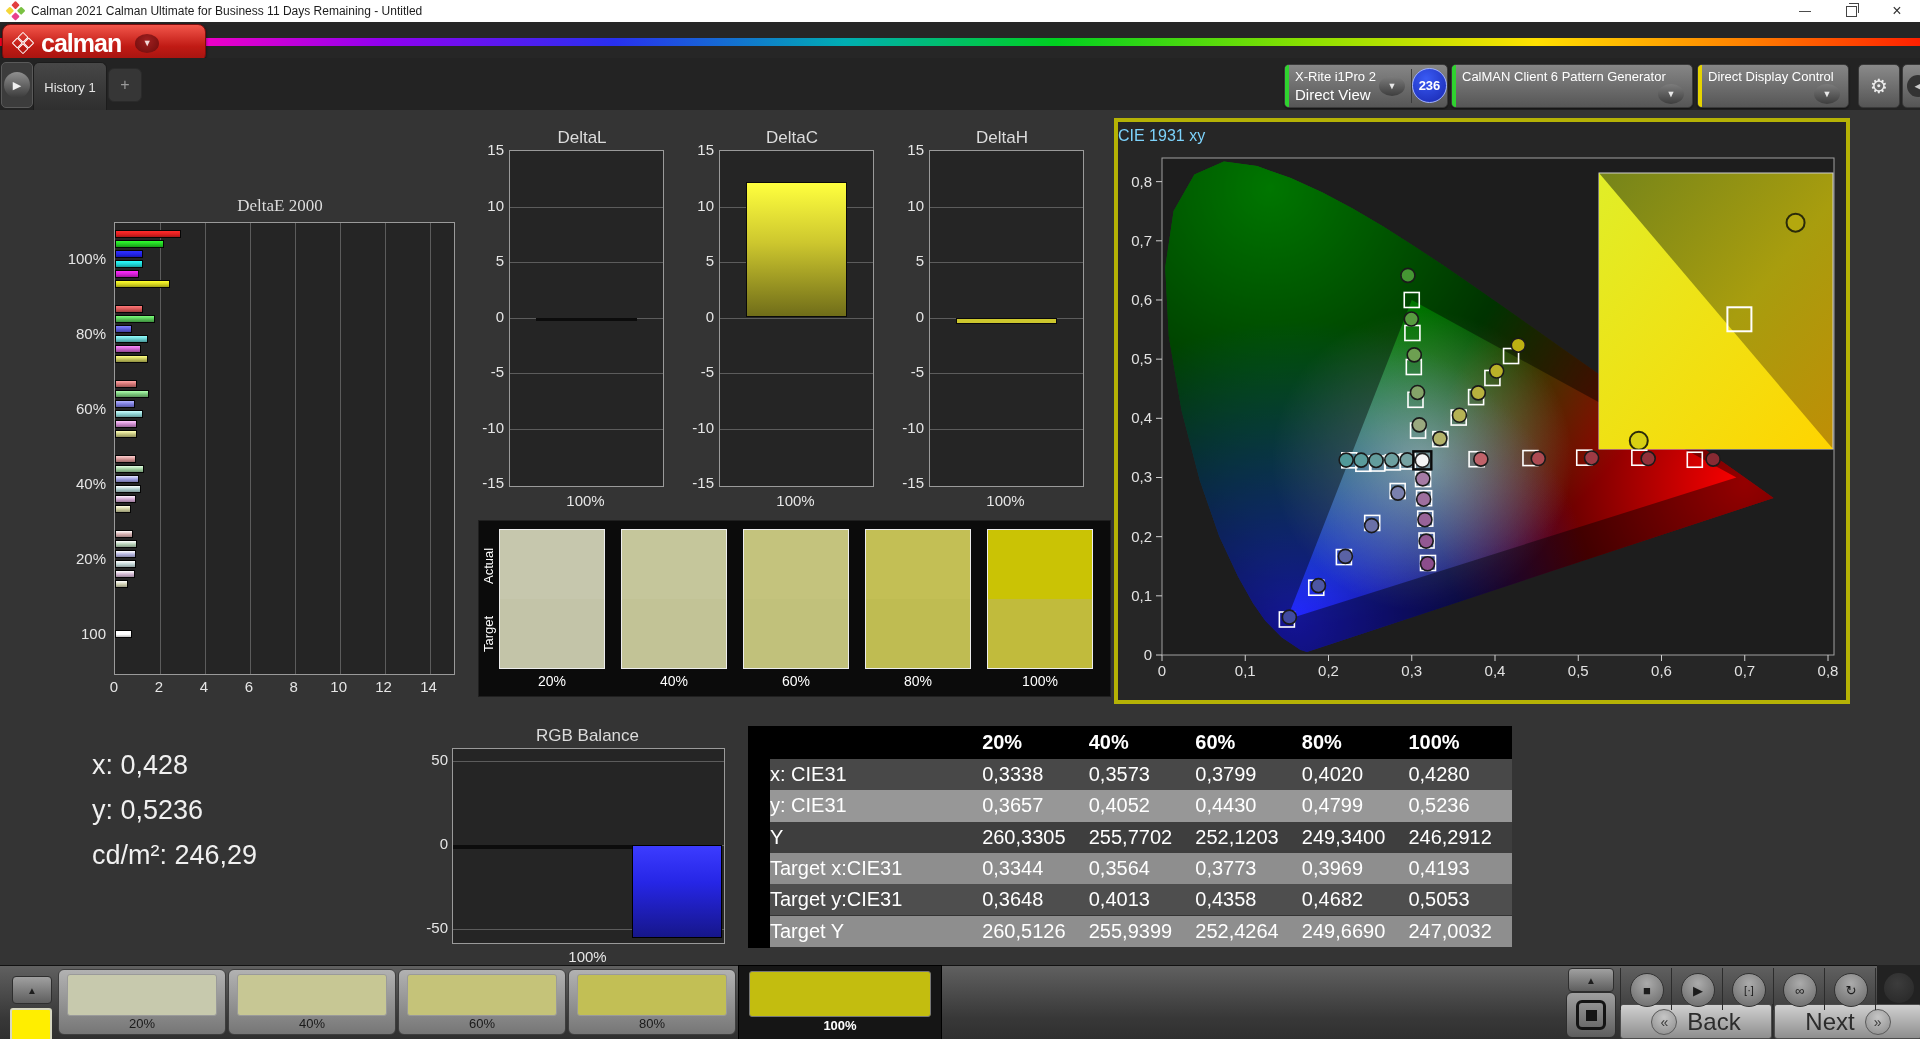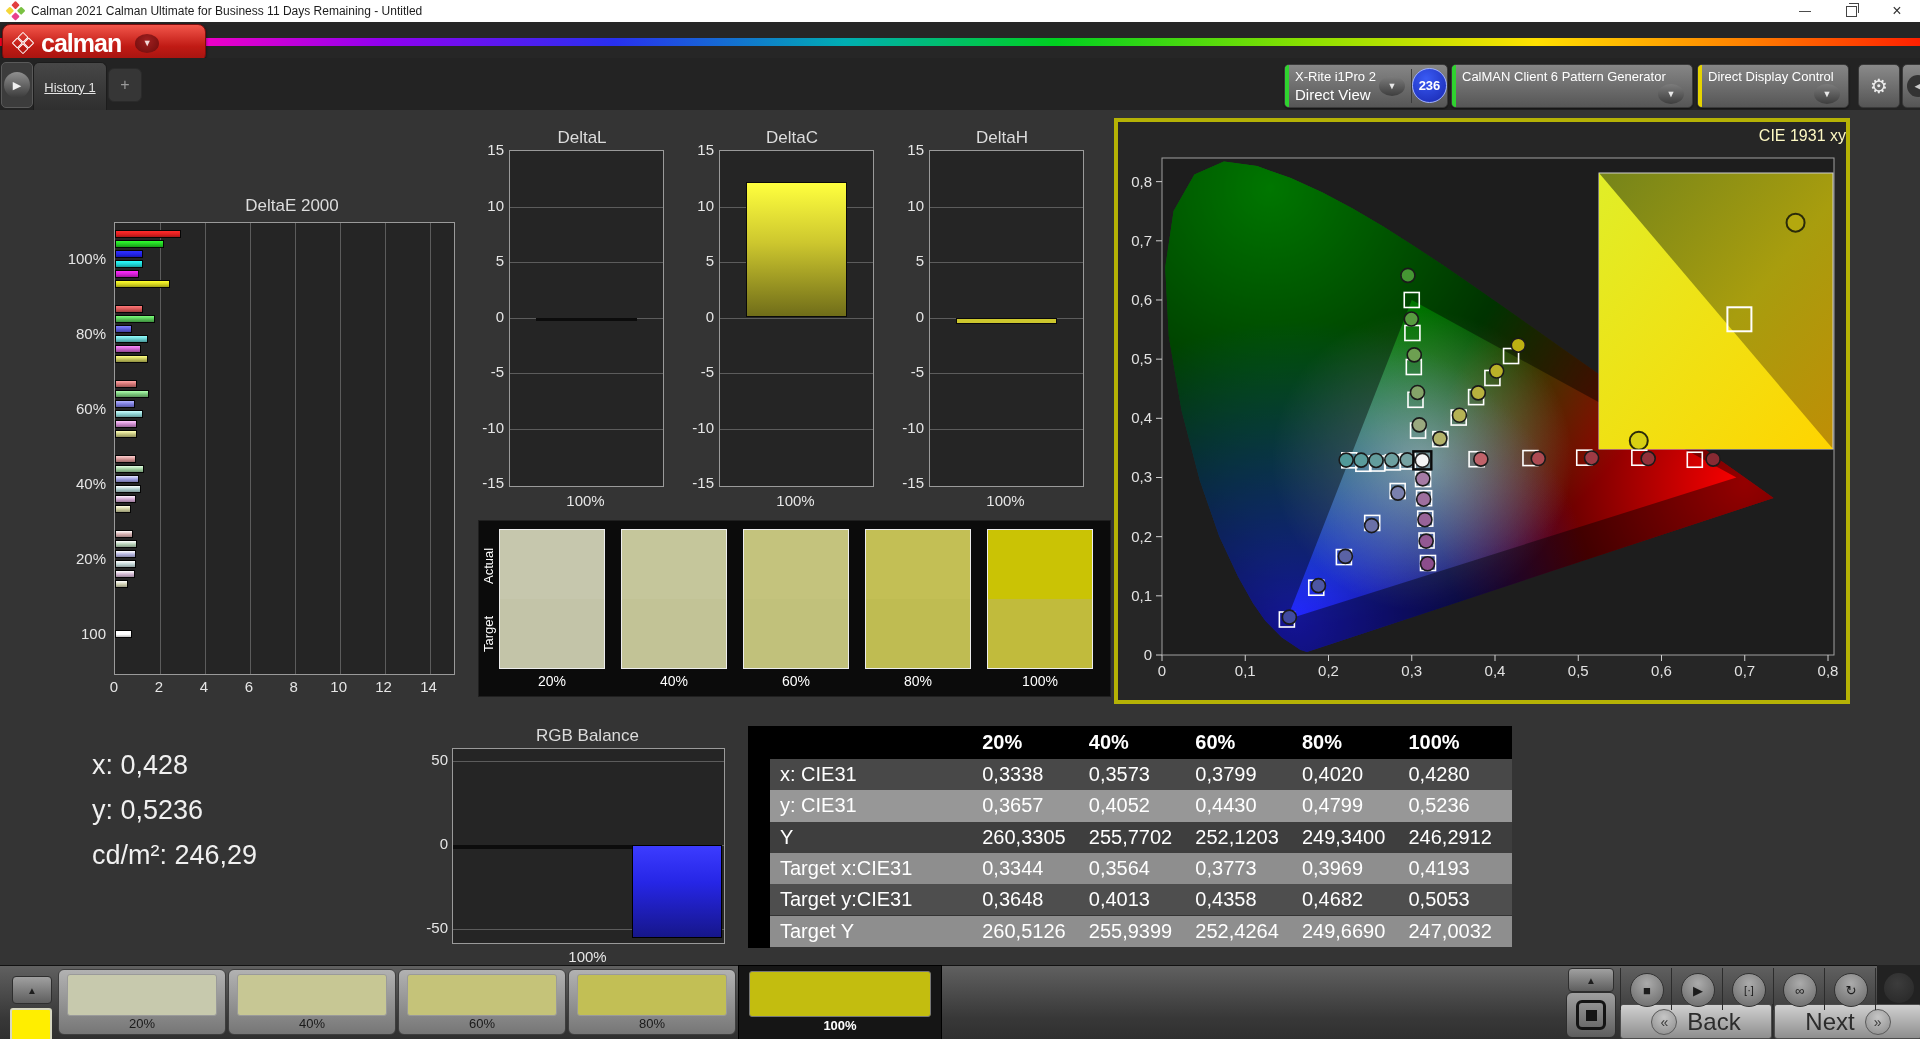--- a/index.html
+++ b/index.html
@@ -23,21 +23,21 @@
   .calman-btn{left:2px;top:24px;width:202px;height:36px;border-radius:8px;background:linear-gradient(#f2564a,#c01a14 60%,#a31410);border:1px solid #7d0d0d;display:flex;align-items:center;box-shadow:0 1px 3px rgba(0,0,0,.6);cursor:pointer;}
   .calman-diamond{width:16px;height:16px;margin-left:12px;transform:rotate(45deg);display:grid;grid-template-columns:6px 6px;grid-template-rows:6px 6px;gap:2px;}
   .calman-diamond span{width:6px;height:6px;border:1.6px solid #fff;border-radius:1px;}
   .calman-text{color:#fff;font-size:25px;font-weight:bold;letter-spacing:-1px;margin-left:10px;}
   .calman-chev{margin-left:14px;width:24px;height:19px;border-radius:50%;background:radial-gradient(circle at 50% 35%,#a02020,#6e0b0b);display:flex;align-items:center;justify-content:center;color:#f3dada;font-size:9px;}
 
   
   .tabrow{left:0;top:58px;width:1920px;height:52px;background:#232323;border-bottom:1px solid #191919;}
   .expander{left:1px;top:62px;width:30px;height:44px;background:#3c3c3c;border:1px solid #5a5a5a;border-radius:5px;display:flex;align-items:center;justify-content:center;cursor:pointer;}
   .expander .circ{width:26px;height:26px;border-radius:50%;background:linear-gradient(#909090,#3a3a3a);display:flex;align-items:center;justify-content:center;color:#f0f0f0;font-size:11px;}
-  .tab-history{left:33px;top:62px;width:72px;height:48px;background:linear-gradient(#474747,#2e2e2e);border:1px solid #1c1c1c;border-bottom:none;border-radius:6px 6px 0 0;display:flex;align-items:center;justify-content:center;font-size:13px;color:#e4e4e4;cursor:pointer;text-decoration:underline;}
+  .tab-history{left:33px;top:62px;width:72px;height:48px;background:linear-gradient(#474747,#2e2e2e);border:1px solid #1c1c1c;border-bottom:none;border-radius:6px 6px 0 0;display:flex;align-items:center;justify-content:center;font-size:13px;color:#e4e4e4;cursor:pointer;}
   .tab-add{left:108px;top:68px;width:32px;height:32px;background:#363636;border:1px solid #2a2a2a;border-radius:6px;display:flex;align-items:center;justify-content:center;color:#9a9a9a;font-size:16px;cursor:pointer;}
   .ctrlbox{top:64px;height:42px;border-radius:5px;background:linear-gradient(#868686,#565656);border:1px solid #3a3a3a;box-shadow:0 1px 2px rgba(0,0,0,.5);cursor:pointer;overflow:hidden;}
   .accent{position:absolute;left:0;top:0;width:4px;height:100%;}
   .ctrl-line1{position:absolute;left:10px;top:4px;font-size:13px;color:#fff;white-space:nowrap;}
   .ctrl-line2{position:absolute;left:10px;top:21px;font-size:15px;color:#fff;white-space:nowrap;}
   .chev{position:absolute;width:26px;height:20px;border-radius:50%;background:linear-gradient(#7c7c7c,#3e3e3e);display:flex;align-items:center;justify-content:center;color:#e8e8e8;font-size:9px;}
   .badge{position:absolute;width:33px;height:33px;border-radius:50%;background:radial-gradient(circle at 40% 30%,#3a5bf5,#1726ae);border:1px solid #9fb0ff;color:#fff;font-size:13px;font-weight:bold;display:flex;align-items:center;justify-content:center;}
   .vdiv{position:absolute;top:4px;bottom:4px;width:1px;background:#3c3c3c;}
   .gearbtn{left:1858px;top:64px;width:40px;height:42px;border-radius:5px;background:linear-gradient(#8a8a8a,#555);border:1px solid #3a3a3a;display:flex;align-items:center;justify-content:center;font-size:20px;color:#ededed;cursor:pointer;}
   .edgebtn{left:1902px;top:64px;width:18px;height:42px;border-radius:5px 0 0 5px;background:linear-gradient(#8a8a8a,#555);border:1px solid #3a3a3a;overflow:hidden;cursor:pointer;}
@@ -59,32 +59,32 @@
 
   
   .strip{left:478px;top:520px;width:631px;height:175px;background:#0b0b0b;border:1px solid #1f1f1f;}
   .vertlabel{position:absolute;color:#fff;font-size:13px;writing-mode:vertical-rl;transform:rotate(180deg);text-align:center;}
   .sw-cell{position:absolute;top:8px;width:106px;height:140px;border:1px solid #ededed;box-sizing:border-box;}
   .sw-half{position:absolute;left:0;width:100%;height:50%;}
   .sw-lab{position:absolute;top:152px;width:106px;text-align:center;font-size:14px;color:#fff;}
 
   
   .cie-panel{left:1114px;top:118px;width:736px;height:586px;box-sizing:border-box;border:4px solid #b5b205;background:#262626;}
-  .cie-title{position:absolute;left:0;right:0;top:5px;text-align:right;font-size:16px;color:#fef9c3;}
+  .cie-title{position:absolute;left:0;right:0;top:5px;text-align:left;font-size:16px;color:#7dd3fc;}
 
   
   .reading{left:92px;top:736px;width:360px;}
   .reading h2{margin:0;font-size:34px;font-weight:300;color:#f2f2f2;}
   .read-line{font-size:27px;color:#f0f0f0;margin-top:14px;font-weight:300;}
 
   
   .dtable{left:748px;top:726px;width:764px;height:222px;font-size:20px;}
   .dt-strip{position:absolute;left:0;top:0;width:22px;height:100%;background:#000;}
   .dt-row{position:absolute;left:22px;right:0;display:flex;align-items:center;color:#fff;}
-  .dt-label{width:212px;padding-left:10px;box-sizing:border-box;white-space:nowrap;}
+  .dt-label{width:212px;box-sizing:border-box;white-space:nowrap;}
   .dt-cell{width:105px;padding-left:3px;white-space:nowrap;}
 
   
   .bottombar{left:0;top:965px;width:1920px;height:74px;background:linear-gradient(#606060,#383838 70%,#2f2f2f);border-top:1px solid #121212;}
   .smallbtn{position:absolute;border-radius:4px;background:linear-gradient(#a0a0a0,#5e5e5e);border:1px solid #2e2e2e;display:flex;align-items:center;justify-content:center;color:#1e1e1e;font-size:10px;cursor:pointer;}
   .cur-swatch{position:absolute;left:10px;top:1008px;width:38px;height:30px;background:#ffee00;border:2px solid #d8d8c0;border-radius:3px;cursor:pointer;}
   .bb-btn{position:absolute;top:969px;width:166px;height:64px;border-radius:6px;background:linear-gradient(#b2b2b2,#767676);border:1px solid #3e3e3e;cursor:pointer;}
   .bb-btn .sw{position:absolute;left:8px;top:4px;width:148px;height:40px;border:1px solid #9a9a9a;border-radius:3px;}
   .bb-btn .lb{position:absolute;left:0;right:0;top:46px;text-align:center;font-size:13px;color:#1a1a1a;}
   .bb-btn.sel{top:965px;height:74px;width:202px;background:#151515;border:1px solid #000;border-radius:0;}
@@ -162,21 +162,21 @@
   <div class="abs gearbtn">
       <span>⚙</span>
     </div>
   <div class="abs edgebtn">
     <div class="circ">◀</div>
   </div>
 
   <div class="abs main-bg"></div>
 
   <div class="abs" id="de-chart" style="left:58px;top:196px;width:400px;height:510px;">
-    <div class="chart-title" style="left:64px;width:340px;top:0;">DeltaE 2000</div>
+    <div class="chart-title" style="left:52px;width:340px;top:0;font-family:Liberation Serif, serif;">DeltaE 2000</div>
     <div class="plot" id="de-plot" style="left:56px;top:26px;width:339px;height:451px;">
         <div class="gridv" style="left: 44.9333px;"></div>
         <div class="gridv" style="left: 89.8667px;"></div>
         <div class="gridv" style="left: 134.8px;"></div>
         <div class="gridv" style="left: 179.733px;"></div>
         <div class="gridv" style="left: 224.667px;"></div>
         <div class="gridv" style="left: 269.6px;"></div>
         <div class="gridv" style="left: 314.533px;"></div>
         <div class="debar" style="left: 0px; top: 7.41667px; width: 66.2767px; background: linear-gradient(rgb(255, 44, 44), rgb(224, 31, 31) 55%, rgb(168, 23, 23));"></div>
         <div class="debar" style="left: 0px; top: 17.4167px; width: 49.4267px; background: linear-gradient(rgb(49, 255, 49), rgb(34, 204, 34) 55%, rgb(25, 153, 25));"></div>

